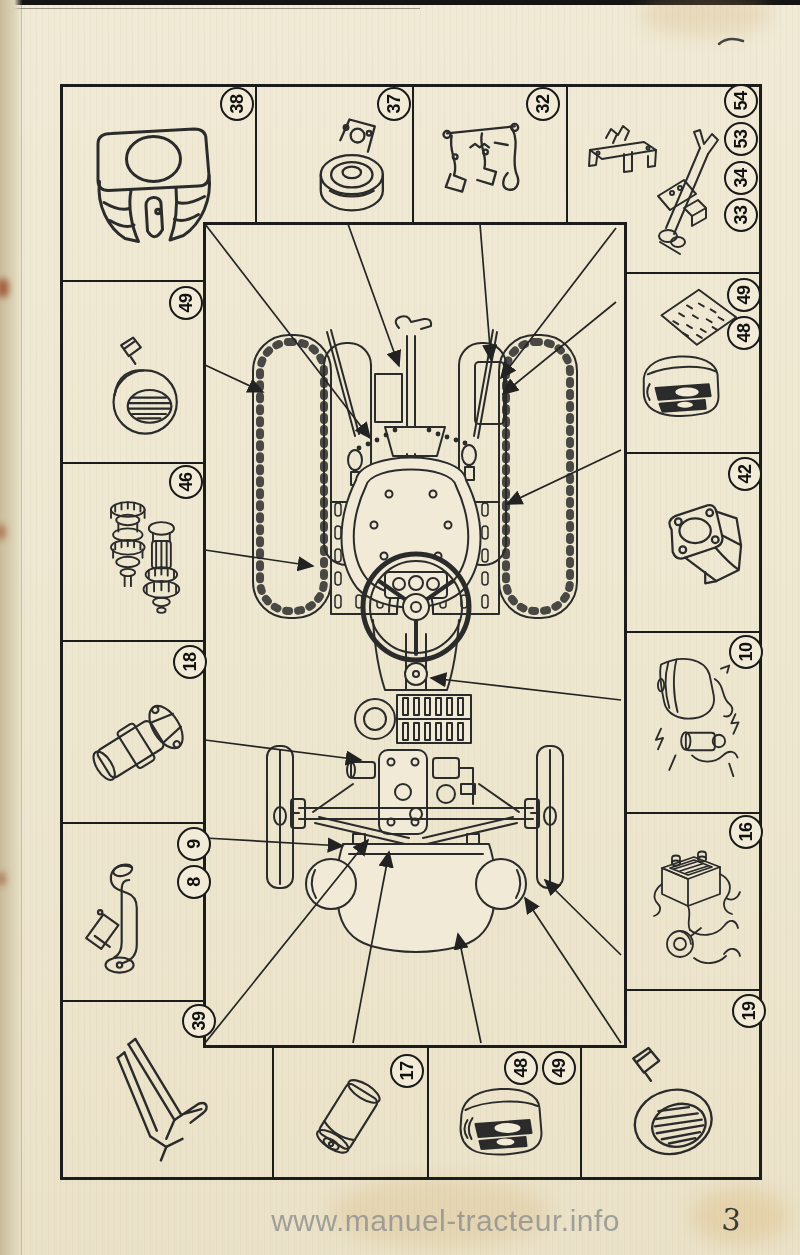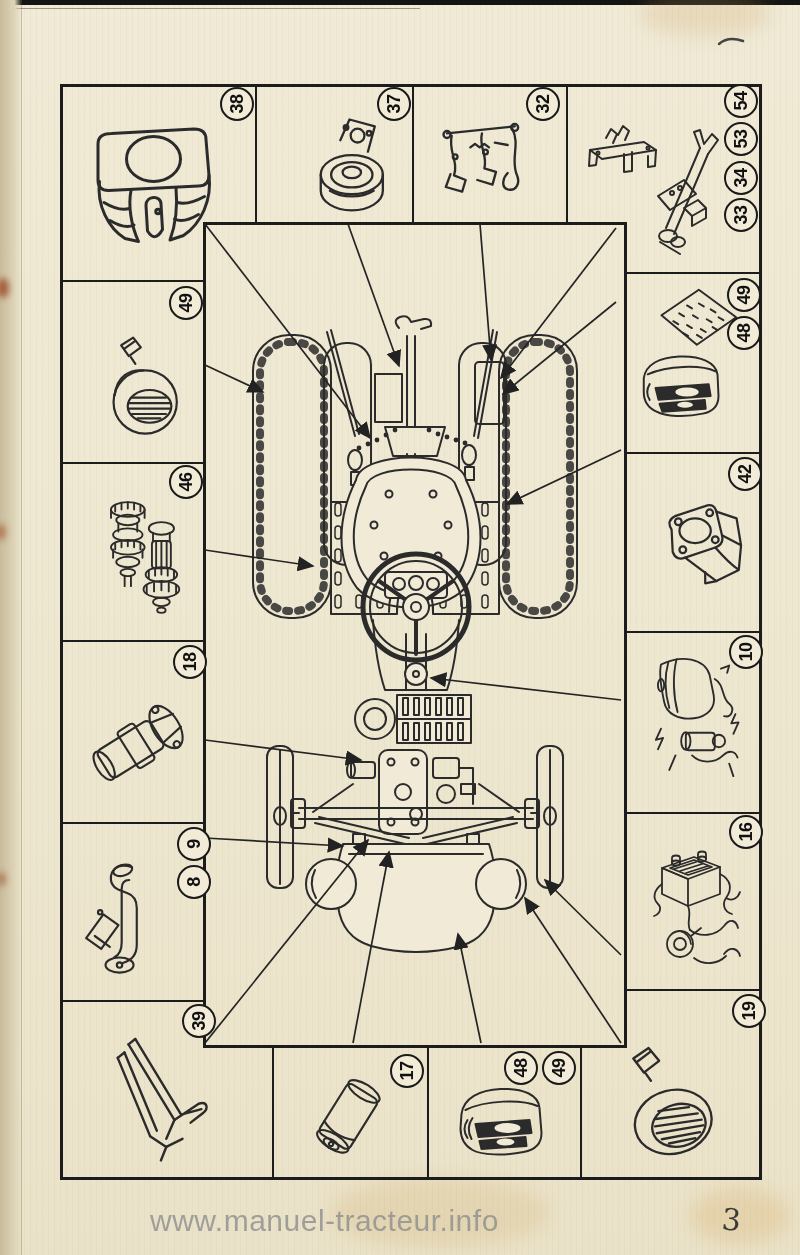--- a/index.html
+++ b/index.html
@@ -29,21 +29,21 @@
 
   .badge{position:absolute;width:34px;height:34px;border:2.5px solid #1a1a1a;border-radius:50%;
     background:#f1ebd7;display:flex;align-items:center;justify-content:center;
     transform:rotate(-90deg);box-sizing:border-box;z-index:5;}
   .badge span{font-weight:bold;font-size:18px;letter-spacing:-.5px;color:#111;
     font-family:"Liberation Sans",sans-serif;}
 
   .part{position:absolute;z-index:3;}
   svg{overflow:visible;}
 
-  .watermark{position:absolute;left:150px;top:1204px;width:470px;text-align:left;
+  .watermark{position:absolute;left:150px;top:1204px;width:470px;text-align:right;
     font-size:30px;color:#8e8e8e;opacity:.8;letter-spacing:.5px;z-index:6;}
   .page-num{position:absolute;left:722px;top:1202px;font-family:"DejaVu Serif",serif;
     font-size:30px;color:#3a3a3a;transform:rotate(5deg);z-index:6;}
   .tick{position:absolute;left:718px;top:34px;z-index:6;}
 </style>
 </head>
 <body>
 
 <div class="sheet">
   <div class="top-strip"></div>

